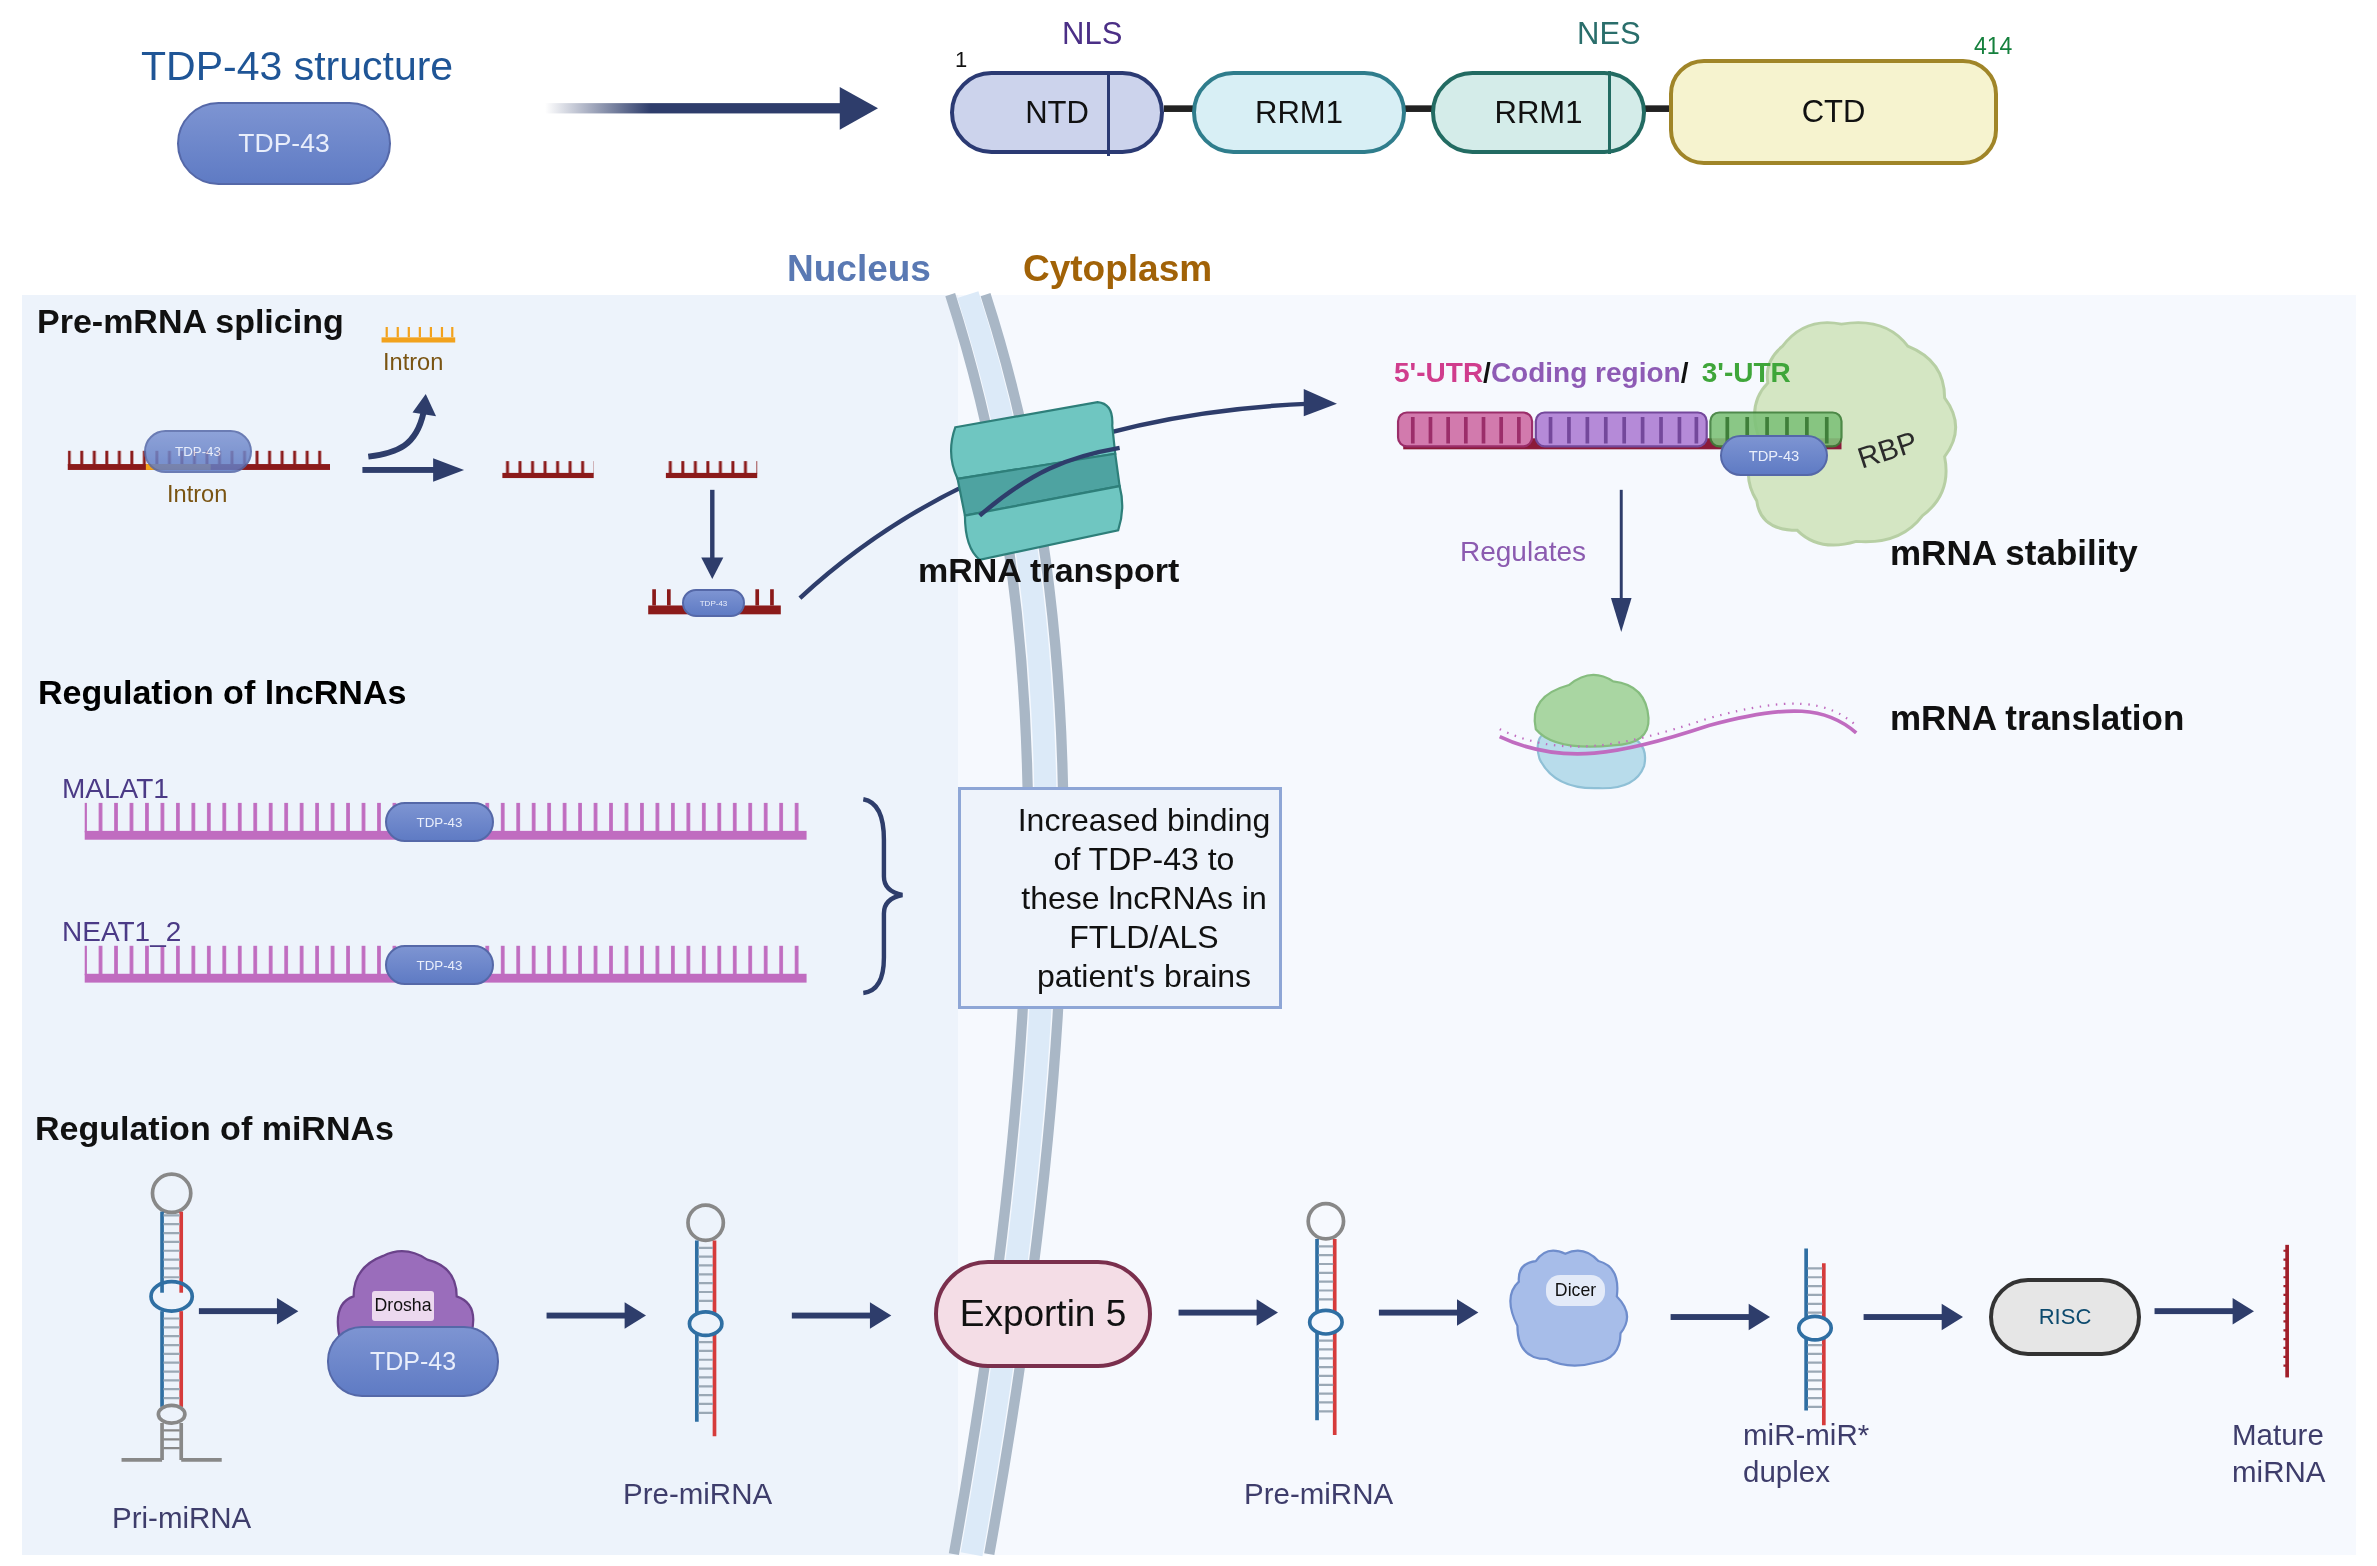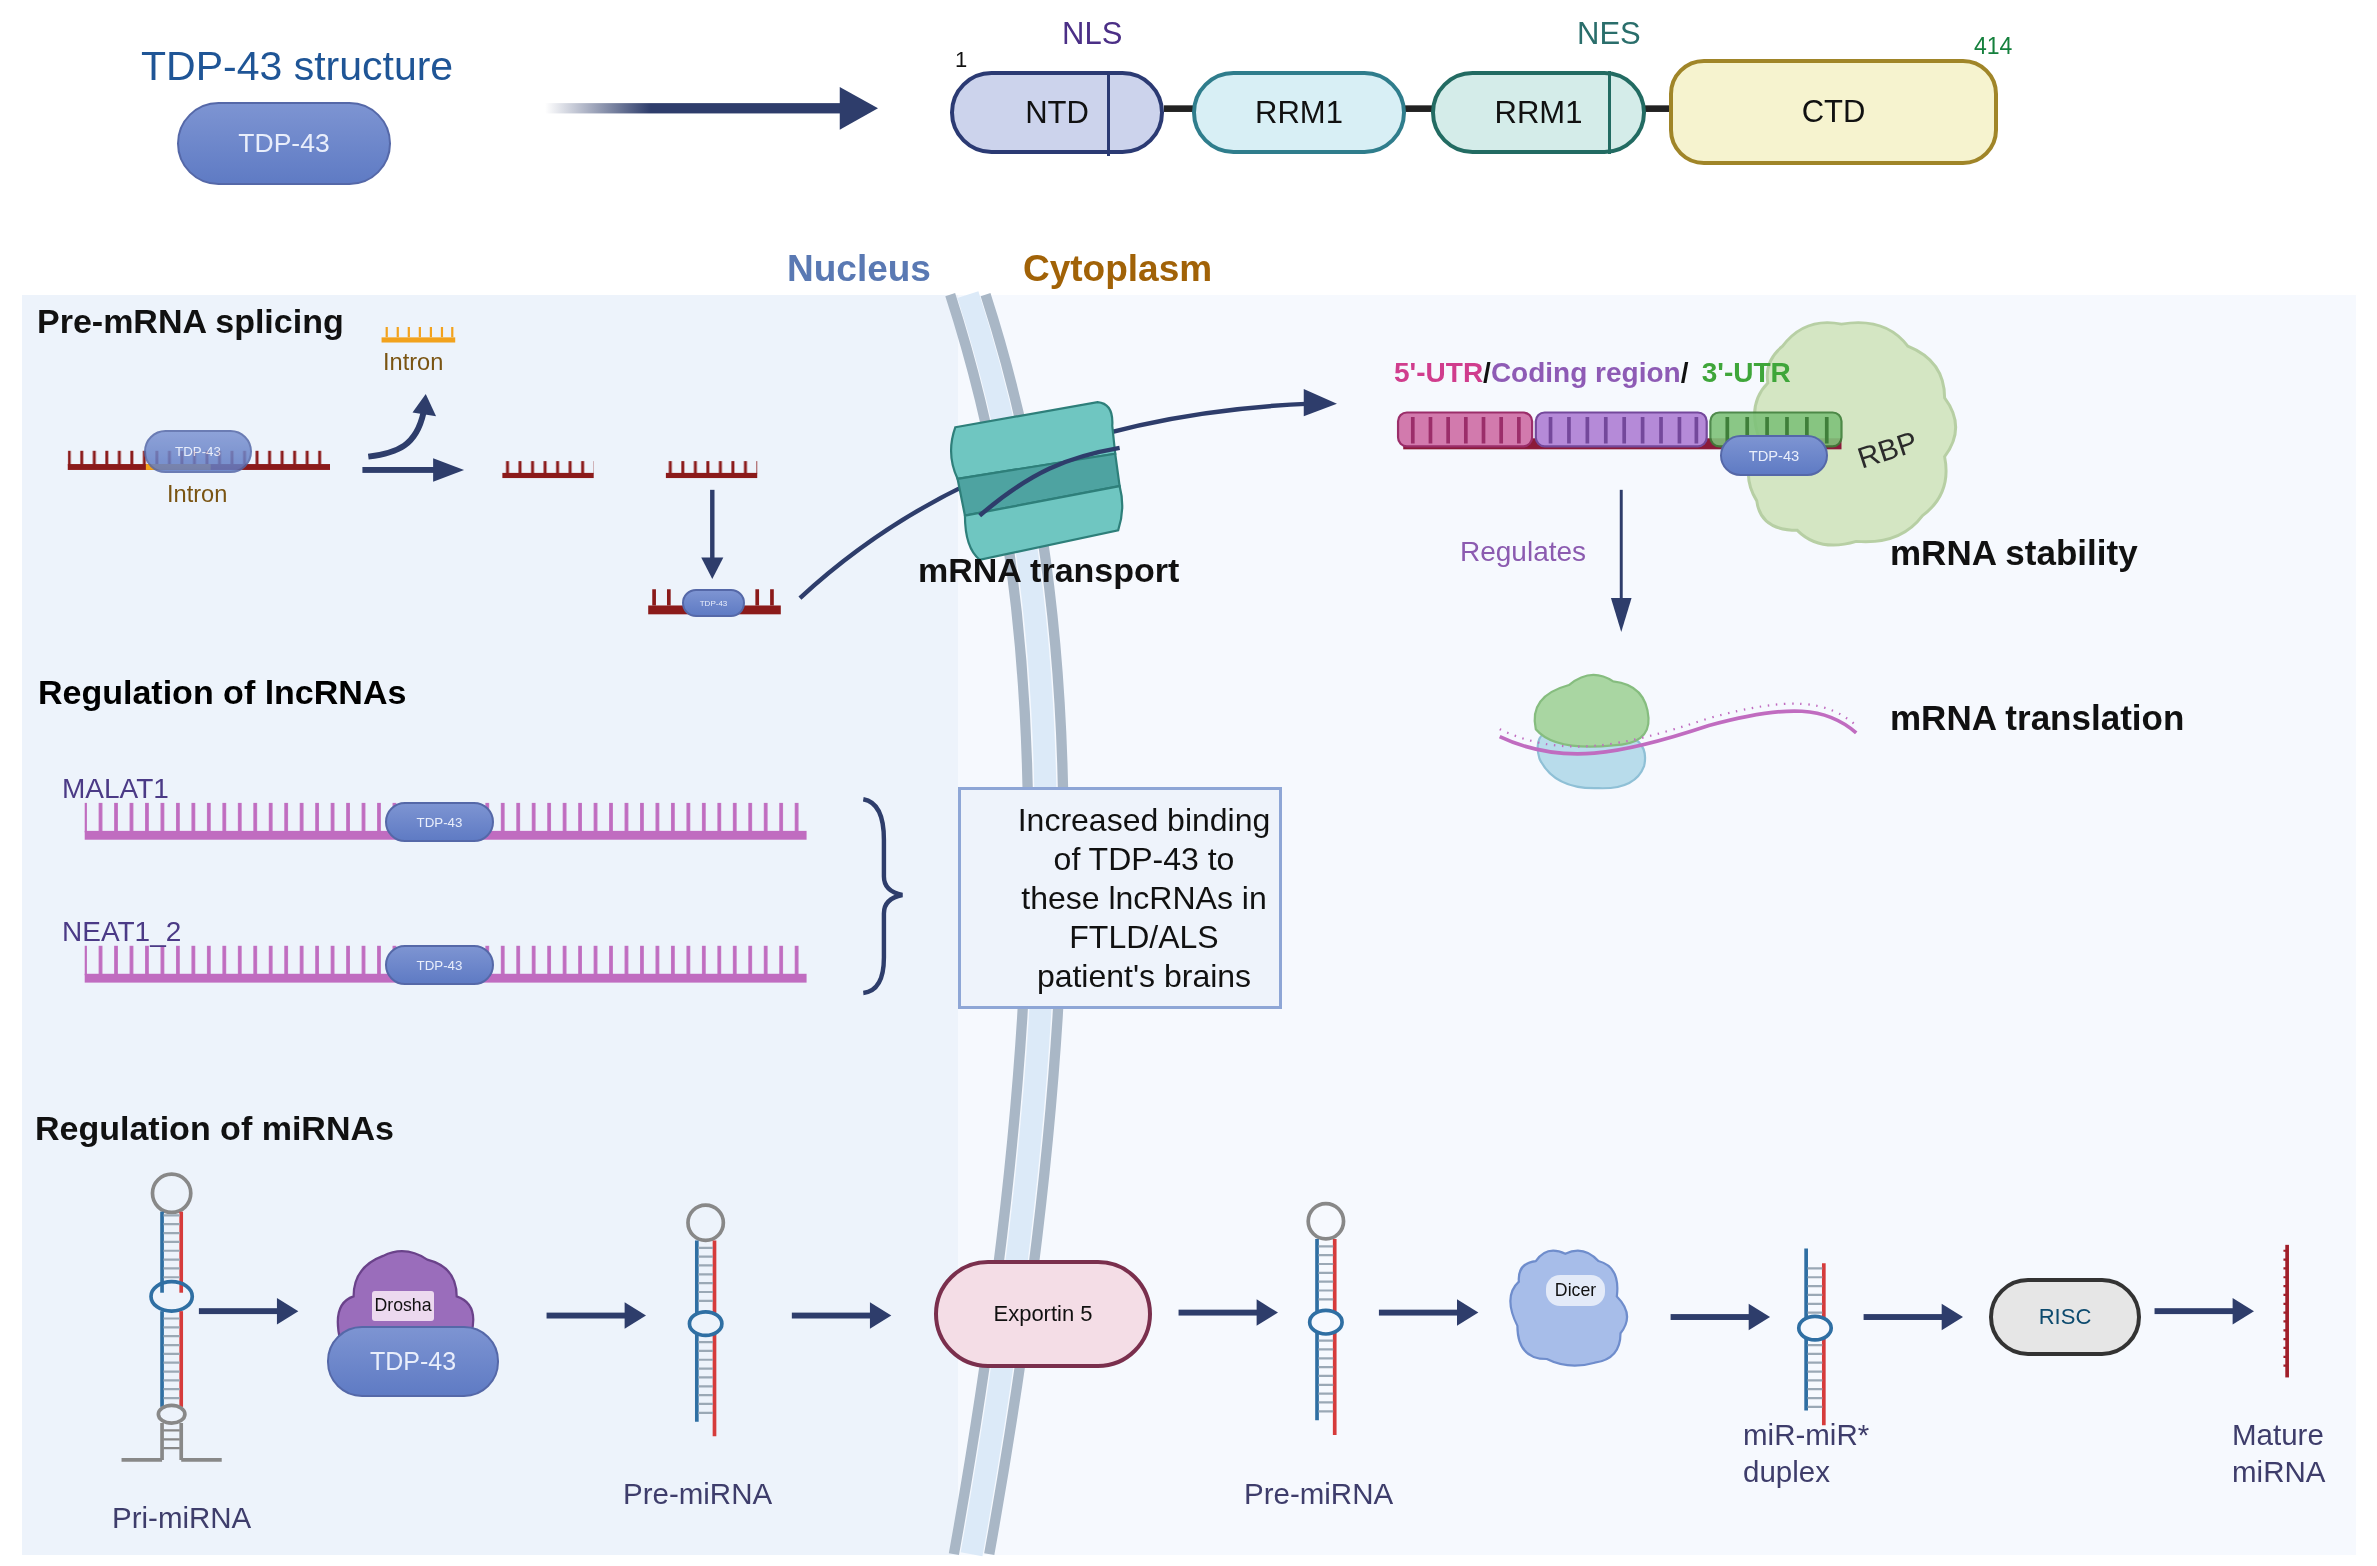--- a/index.html
+++ b/index.html
@@ -284,21 +284,21 @@
 
   <div class="txt bold" style="left:35px;top:1111px;font-size:34px;color:#111;">Regulation of miRNAs</div>
 
   <div class="abs" style="left:372px;top:1291px;width:62px;height:29.5px;background:#ecd9ef;border-radius:2.9px;display:flex;align-items:center;justify-content:center;font-size:17.7px;color:#111;">
     <span>Drosha</span>
   </div>
   <div class="pill tdp" style="left:327px;top:1326px;width:172px;height:71px;font-size:25px;border-radius:35px;">
     <span>TDP-43</span>
   </div>
 
-  <div class="pill" style="left:934px;top:1260px;width:218px;height:108px;background:#f4dde6;border:4.4px solid #7a2f4d;font-size:22px;color:#111;text-align:center;">
+  <div class="pill" style="left:934px;top:1260px;width:218px;height:108px;background:#f4dde6;border:4.4px solid #7a2f4d;font-size:37px;color:#111;text-align:center;">
     <span>Exportin 5</span>
   </div>
 
   <div class="abs" style="left:1546px;top:1275px;width:59px;height:31px;background:#e3eaf8;border-radius:14px;display:flex;align-items:center;justify-content:center;font-size:17.7px;color:#111;">
     <span>Dicer</span>
   </div>
 
   <div class="pill" style="left:1989px;top:1278px;width:152px;height:78px;background:#e6e6e6;border:4.4px solid #333;font-size:22px;color:#0c4a6e;">
     <span>RISC</span>
   </div>

